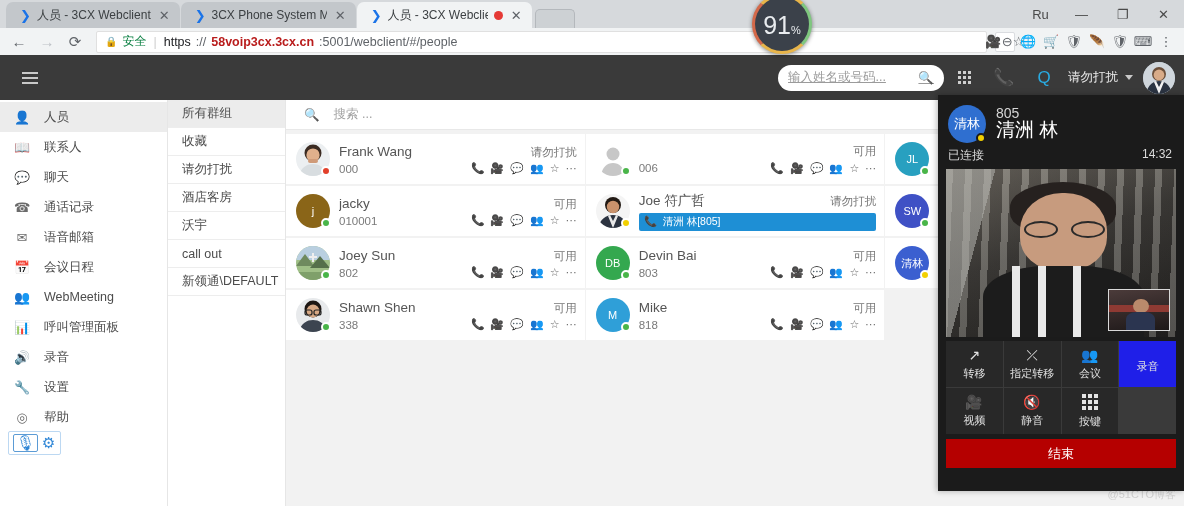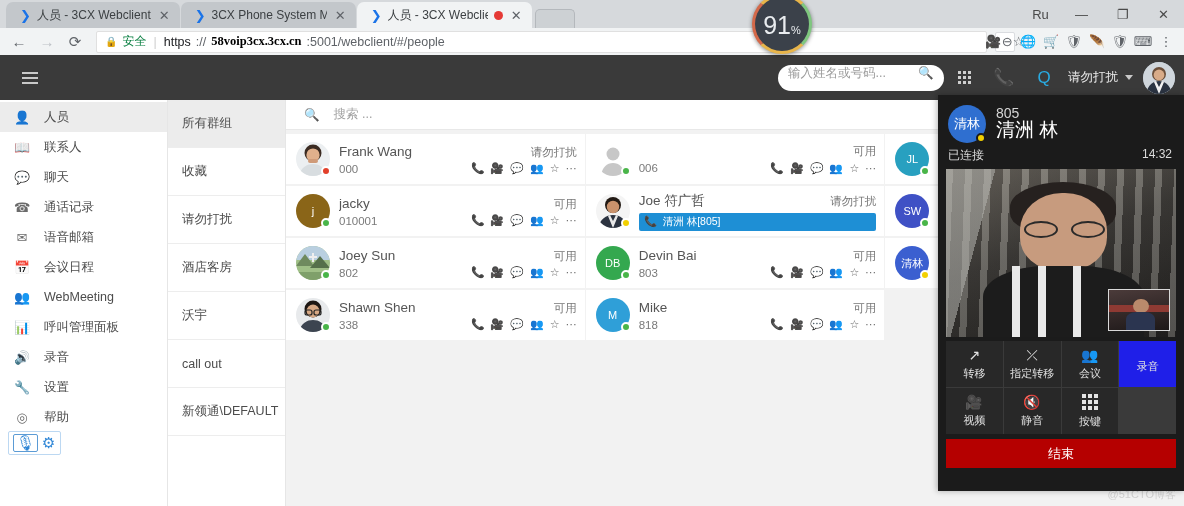--- a/index.html
+++ b/index.html
@@ -48,21 +48,21 @@
   .nav-btn.dim { color: #bdc1c6; }
   .omnibox {
     flex: 1; height: 22px; background: #fff; border-radius: 2px; display: flex;
     align-items: center; padding: 0 8px; margin: 0 6px; gap: 5px;
     font-size: 12.5px; border: 1px solid #e0e0e0;
   }
   .lock { color: #0b8043; font-size: 10px; }
   .secure-label { color: #0b8043; font-size: 12px; }
   .omni-sep { color: #cfcfcf; padding: 0 2px; }
   .url-scheme { color: #202124; }
-  .url-host { color: #000000; font-weight: bold; font-family: Liberation Serif, serif; }
+  .url-host { color: #b91c1c; font-weight: bold; }
   .url-rest { color: #5f6368; }
   .ext-icons { display: flex; align-items: center; gap: 3px; padding-right: 2px; }
   .ext-icons span { width: 20px; height: 20px; display: flex; align-items: center;
                     justify-content: center; font-size: 13px; color: #5f6368; }
   .ext-box { display: flex; align-items: center; background: #fff; border: 1px solid #dadce0;
              border-radius: 2px; height: 20px; padding: 0 1px; }
 
   
   .netwidget {
     position: absolute; top: -6px; left: 752px; display: flex; align-items: center;
@@ -97,22 +97,23 @@
   .hamburger { width: 16px; height: 12px; position: relative; margin-left: 22px; }
   .hamburger span { position: absolute; left: 0; height: 2px; background: #c9c9c9; }
   .hamburger span:nth-child(1){ top:0; width:16px; }
   .hamburger span:nth-child(2){ top:5px; width:16px; }
   .hamburger span:nth-child(3){ top:10px; width:16px; }
   .header-right {
     position: absolute; right: 0; top: 0; height: 45px; display: flex; align-items: center; gap: 0px;
   }
   .hsearch {
     width: 166px; height: 26px; background: #fff; border-radius: 13px; display: flex;
-    align-items: flex-start; padding: 0 10px; color: #9b9b9b; font-size: 12.5px;
+    align-items: center; padding: 0 10px; color: #9b9b9b; font-size: 12.5px;
     justify-content: space-between;
+    text-decoration: underline;
   }
   .hicon { width: 40px; height: 45px; display: flex; align-items: center; justify-content: center; }
   .hicon.blue { color: #29abe2; font-size: 17px; }
   .hicon.grid { color: #cfcfcf; }
   .grid-glyph { display: grid; grid-template-columns: repeat(3,3px); grid-template-rows: repeat(3,3px); gap: 2px; }
   .grid-glyph i { background: #cfcfcf; display: block; width: 3px; height: 3px; }
   .status-sel { display: flex; align-items: center; gap: 7px; font-size: 12.5px; color: #e8e8e8;
                 padding: 0 6px 0 4px; }
   .caret { width:0;height:0;border-left:4px solid transparent;border-right:4px solid transparent;
            border-top:5px solid #c9c9c9; }
@@ -127,21 +128,21 @@
   .nav-item { height: 30px; display: flex; align-items: center; gap: 14px; padding-left: 14px;
               font-size: 12.5px; color: #4c4c4c; }
   .nav-item.active { background: #ececec; }
   .nav-ico { width: 16px; display: flex; justify-content: center; color: #6b6b6b; font-size: 13px; }
   .nav-bottom { position: absolute; left: 8px; top: 331px; display: flex; gap: 4px;
                 border: 1px solid #bcd8f2; padding: 2px 4px; border-radius: 2px; }
   .nav-bottom span { color: #2f86d6; font-size: 15px; }
   .mic-box { border: 1px solid #5b9bd5; border-radius: 2px; padding: 0 2px; line-height: 15px; }
 
   .groups { width: 118px; background: #fff; border-right: 1px solid #e6e6e6; }
-  .group-item { height: 48px; display: flex; align-items: center; padding-left: 14px;
+  .group-item { height: 28px; display: flex; align-items: center; padding-left: 14px;
                 font-size: 12.5px; color: #4c4c4c; border-bottom: 1px solid #ededed; }
   .group-item.active { background: #ececec; }
 
   .contacts { flex: 1; background: #f2f2f2; position: relative; }
   .contacts-search {
     height: 30px; background: #fff; display: flex; align-items: center; gap: 14px;
     padding-left: 18px; color: #a0a0a0; font-size: 12.5px; border-bottom: 1px solid #e8e8e8;
   }
   .cards {
     display: grid; grid-template-columns: repeat(3, 1fr); gap: 1px 1px;

